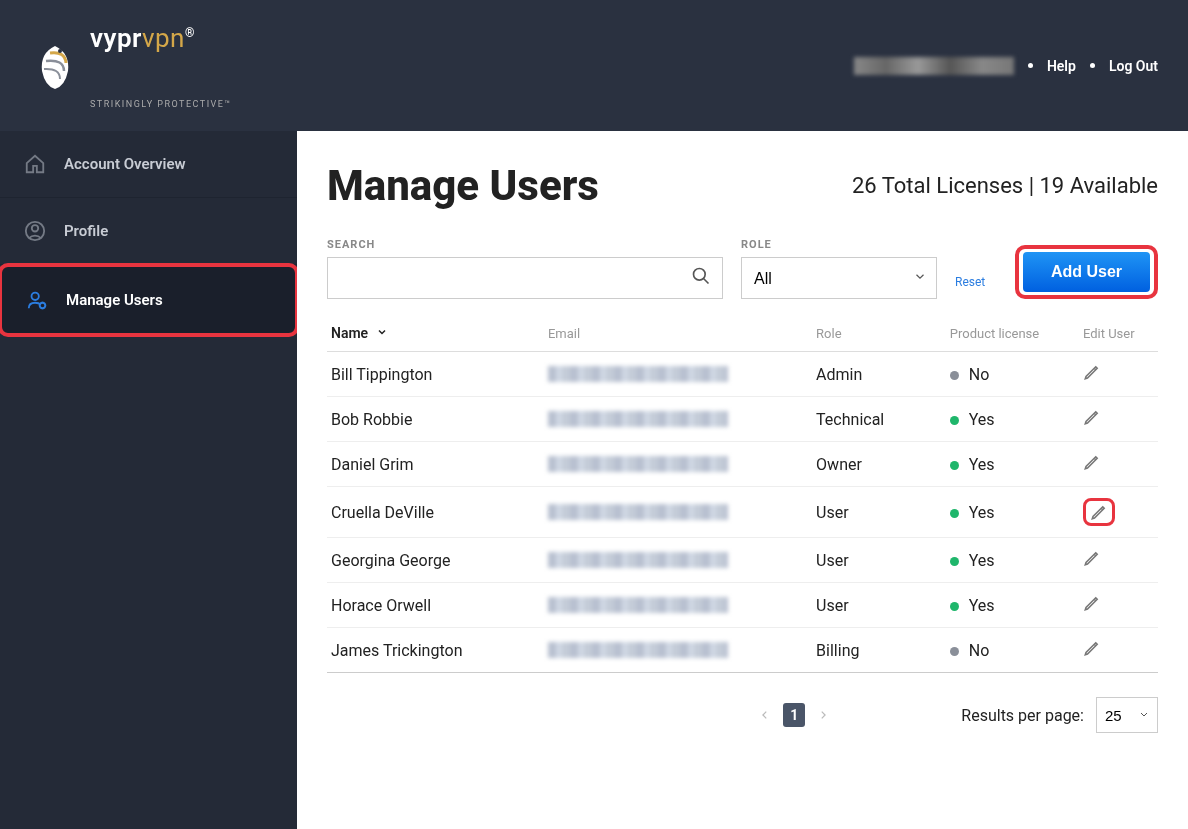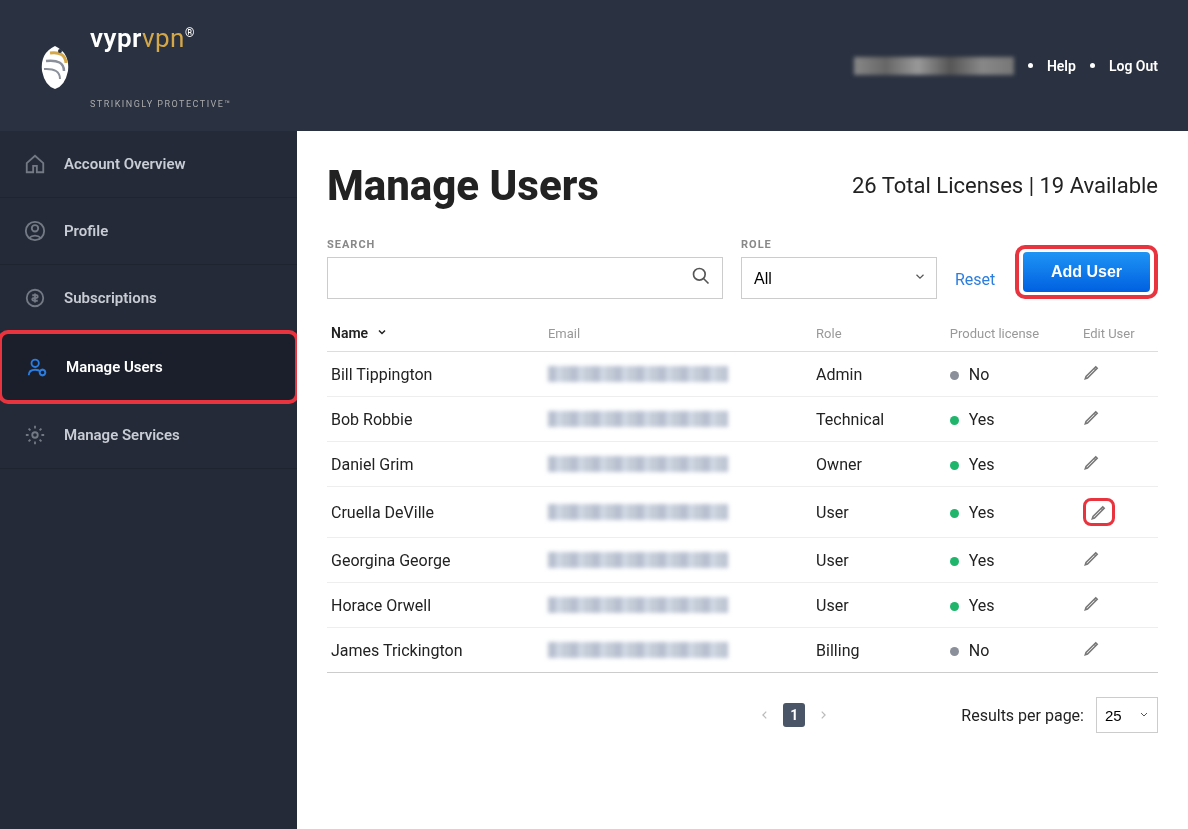--- a/index.html
+++ b/index.html
@@ -38,21 +38,21 @@
 
 .controls { display: flex; gap: 18px; align-items: flex-end; margin-bottom: 18px; }
 .control-group { display: flex; flex-direction: column; gap: 6px; }
 .control-label { font-size: 11px; font-weight: 700; color: #888; letter-spacing: 1px; }
 .search-box { position: relative; width: 396px; }
 .search-box input { width: 100%; height: 42px; border: 1px solid #ccc; font-size: 14px; padding: 0 40px 0 12px; outline: none; }
 .search-box .sicon { position: absolute; right: 12px; top: 50%; transform: translateY(-50%); }
 .role-select { width: 196px; height: 42px; border: 1px solid #ccc; font-size: 16px; padding: 0 30px 0 12px; appearance: none; background: #fff; position: relative; }
 .select-wrap { position: relative; width: 196px; }
 .select-wrap .chev { position: absolute; right: 10px; top: 50%; transform: translateY(-50%); pointer-events: none; }
-.reset-link { color: #2b7de0; font-size: 16px; cursor: pointer; padding-bottom: 10px; }
+.reset-link { color: #2b7de0; font-size: 12px; cursor: pointer; padding-bottom: 10px; }
 .add-user-wrap { margin-left: auto; }
 .add-user-btn { background: linear-gradient(180deg, #1f94f5 0%, #0060e0 100%); color: #fff; border: none; padding: 11px 28px; font-size: 16px; font-weight: 700; border-radius: 4px; cursor: pointer; }
 .add-user-highlight { border: 4px solid #e8343f; border-radius: 10px; padding: 3px 4px; display: inline-block; }
 
 
 .table { width: 100%; border-collapse: collapse; }
 .table thead th { text-align: left; font-size: 13px; font-weight: 400; color: #999; padding: 8px 4px 10px; border-bottom: 1px solid #ddd; }
 .table thead th.name-col { color: #222; font-weight: 600; font-size: 14px; }
 .table tbody td { padding: 11px 4px; font-size: 16px; color: #222; border-bottom: 1px solid #eee; }
 .table tbody tr:last-child td { border-bottom: 1px solid #ccc; }
@@ -119,48 +119,30 @@
     <div class="side-item">
       <span class="icon">
         <svg width="22" height="22" viewBox="0 0 24 24" stroke-width="2">
             <circle cx="12" cy="12" r="10"></circle>
             <circle cx="12" cy="9" r="3.5"></circle>
             <path d="M5 20 Q12 14 19 20"></path>
           </svg>
       </span>
       <span>Profile</span>
     </div>
-    <div class="side-item">
-      <span class="icon">
-        <svg width="22" height="22" viewBox="0 0 24 24" stroke-width="2">
-            <circle cx="12" cy="12" r="9"></circle>
-            <path d="M12 7 V17 M9 9 H14 Q15 9 15 11 Q15 12 13 12 H11 Q9 12 9 14 Q9 15 11 15 H15"></path>
-          </svg>
-      </span>
-      <span>Subscriptions</span>
-    </div>
     <div class="side-item active highlight-red">
       <span class="icon">
         <svg width="22" height="22" viewBox="0 0 24 24" stroke-width="2">
             <circle cx="10" cy="8" r="4"></circle>
             <path d="M3 21 Q3 15 10 15 Q14 15 16 17"></path>
             <circle cx="18" cy="18" r="3"></circle>
             <path d="M18 14 V15 M18 21 V22 M14 18 H15 M21 18 H22"></path>
           </svg>
       </span>
       <span>Manage Users</span>
-    </div>
-    <div class="side-item">
-      <span class="icon">
-        <svg width="22" height="22" viewBox="0 0 24 24" stroke-width="2">
-            <circle cx="12" cy="12" r="3"></circle>
-            <path d="M12 2 V5 M12 19 V22 M2 12 H5 M19 12 H22 M5 5 L7 7 M17 17 L19 19 M5 19 L7 17 M17 7 L19 5"></path>
-          </svg>
-      </span>
-      <span>Manage Services</span>
     </div>
   </div>
 
   <div class="main">
     <div class="main-header">
       <h1 class="main-title">Manage Users</h1>
       <div class="license-info">
         <span>26 Total Licenses</span><span> | </span><span>19 Available</span>
       </div>
     </div>

